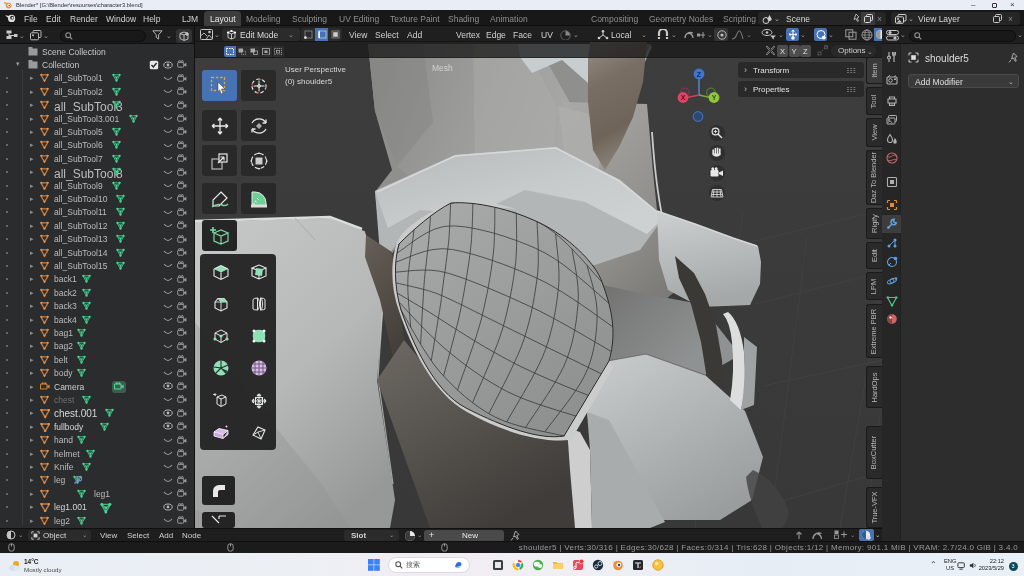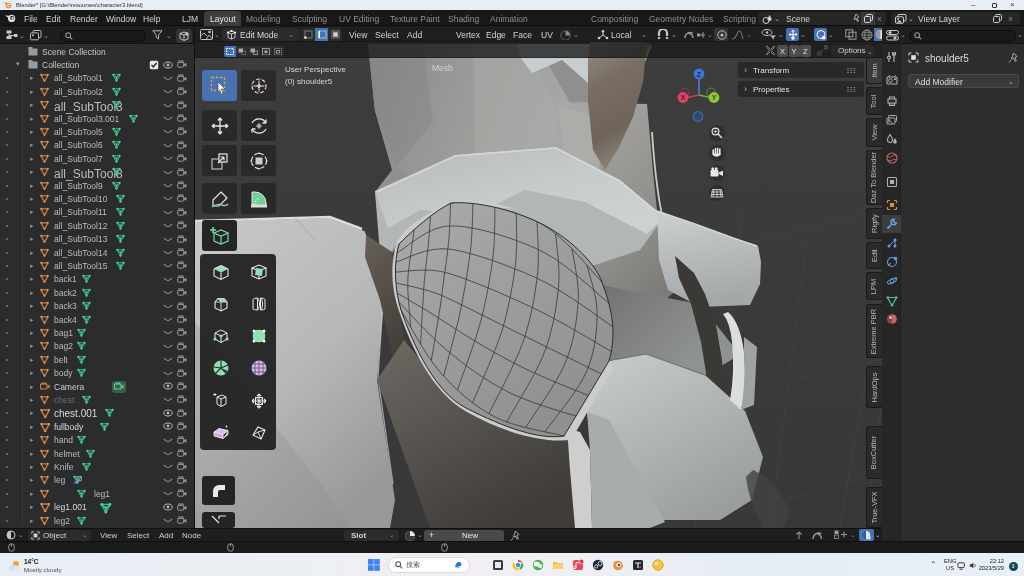--- a/index.html
+++ b/index.html
@@ -1679,20 +1679,21 @@
       <path d="M3.5,1 V3.4" stroke="#999" stroke-width="1"></path>
     </svg>
 <svg style="position:absolute;left:227px;top:543px" width="7" height="9" viewBox="0 0 7 9">
       <rect x="0.8" y="0.8" width="5.4" height="7.4" rx="2.4" fill="none" stroke="#999" stroke-width="1"></rect>
       <path d="M3.5,1 V3.4" stroke="#999" stroke-width="1"></path>
     </svg>
 <svg style="position:absolute;left:441px;top:543px" width="7" height="9" viewBox="0 0 7 9">
       <rect x="0.8" y="0.8" width="5.4" height="7.4" rx="2.4" fill="none" stroke="#999" stroke-width="1"></rect>
       <path d="M3.5,1 V3.4" stroke="#999" stroke-width="1"></path>
     </svg>
+<div class="" style="position:absolute;left:1018px;top:544px;font-size:8px;color:#9a9a9a;white-space:nowrap;line-height:1;transform:translateX(-100%);letter-spacing:0.32px;">shoulder5 | Verts:30/316 | Edges:30/628 | Faces:0/314 | Tris:628 | Objects:1/12 | Memory: 901.1 MiB | VRAM: 2.7/24.0 GiB | 3.4.0</div>
 <div class="" style="position:absolute;left:0px;top:553px;width:1024px;height:23px;background:linear-gradient(90deg,#e9eef4 0%,#ecf0f5 30%,#f3ecf2 42%,#eff0f4 55%,#e6edf5 75%,#e9f0f6 100%);"></div>
 <svg style="position:absolute;left:8px;top:560px" width="13" height="12" viewBox="0 0 13 12">
 <circle cx="8" cy="4" r="3" fill="#f5a623"></circle>
       <ellipse cx="5.5" cy="8" rx="4.5" ry="3" fill="#cfe2f3"></ellipse>
       <ellipse cx="9" cy="8.5" rx="3.5" ry="2.5" fill="#dcebf8"></ellipse>
     </svg>
 <div class="" style="position:absolute;left:24px;top:559px;font-size:6.5px;color:#1b1b1b;white-space:nowrap;line-height:1;font-weight:bold;">14°C</div>
 <div class="" style="position:absolute;left:24px;top:567px;font-size:6.2px;color:#4a4a4a;white-space:nowrap;line-height:1;">Mostly cloudy</div>
 <svg style="position:absolute;left:368px;top:559px" width="12" height="12" viewBox="0 0 12 12">
 <rect x="0" y="0" width="5.6" height="5.6" fill="#3b82f6"></rect>

